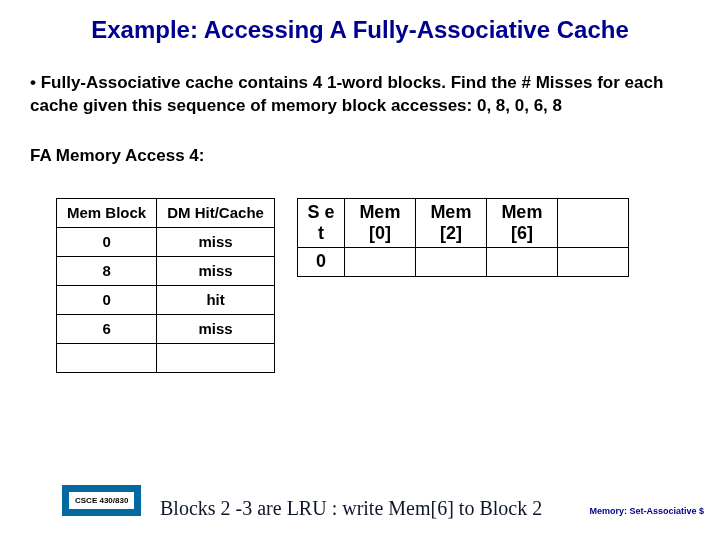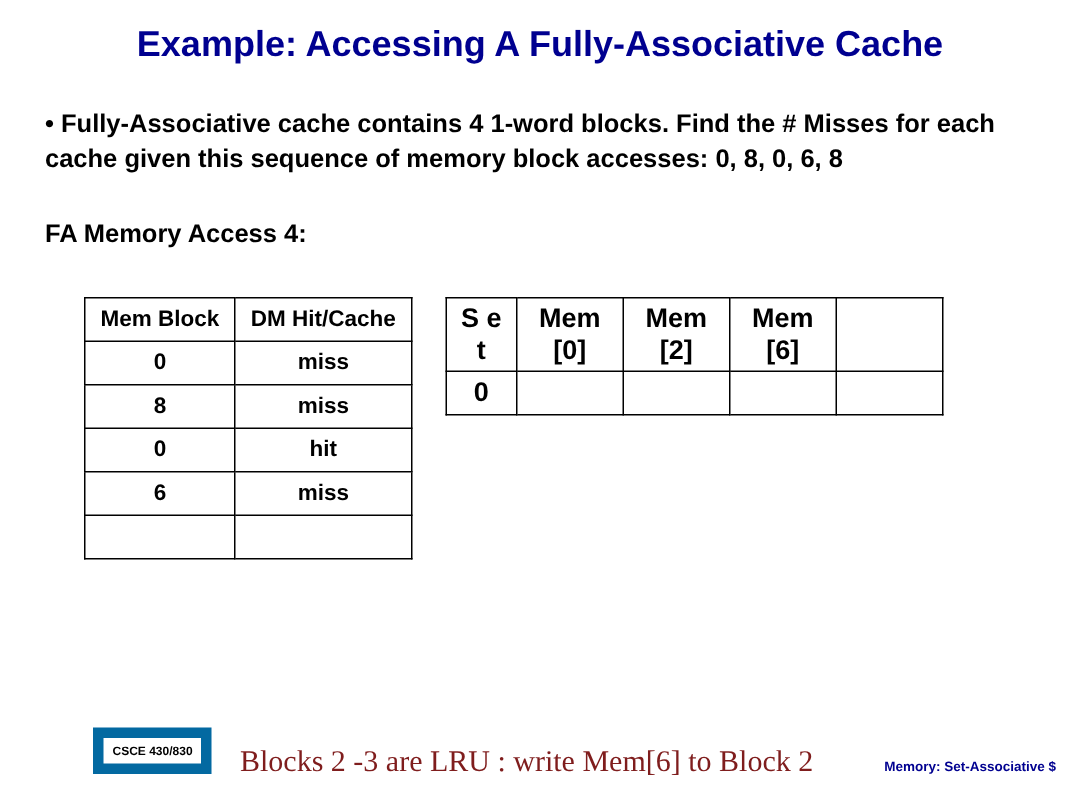--- a/index.html
+++ b/index.html
@@ -6,21 +6,21 @@
 .slide { width:720px; height:540px; position:relative; box-sizing:border-box; padding:16px 30px 0 30px; }
 .title { color:#000090; font-weight:bold; font-size:24px; text-align:center; margin:0 0 28px 0; }
 .bullet { font-size:17px; font-weight:bold; margin:0 0 28px 0; line-height:1.35; }
 .bullet::before { content:"• "; }
 .subhead { font-size:17px; font-weight:bold; margin:0 0 26px 0; }
 .tables { display:flex; gap:22px; align-items:flex-start; margin-left:26px;margin-top:32px; }
 table { border-collapse:collapse; }
 td { border:1px solid #000; font-weight:bold; font-size:15px; text-align:center; padding:3px 10px; height:22px; }
 .small td { font-size:18px; padding:3px 8px; }
 .footnote { position:absolute; left:30px; bottom:24px; border:7px solid #0369a1; font-size:8px; font-weight:bold; padding:4px 6px;margin-left:32px; }
-.conclusion { position:absolute; bottom:20px; left:160px; font-family:"Times New Roman",serif; font-size:20px; color:#7f1d1d; }
+.conclusion { position:absolute; bottom:20px; left:160px; font-family:"Times New Roman",serif; font-size:20px; color:#0f172a; }
 .rightfoot { position:absolute; right:16px; bottom:24px; font-size:9px; font-weight:bold; color:#000090; }
 </style>
 </head>
 <body>
 
 <div class="slide">
   <h1 class="title">Example: Accessing A Fully-Associative Cache</h1>
 
   <p class="bullet">Fully-Associative cache contains 4 1-word blocks. Find the # Misses for each cache given this sequence of memory block accesses: 0, 8, 0, 6, 8</p>
 

